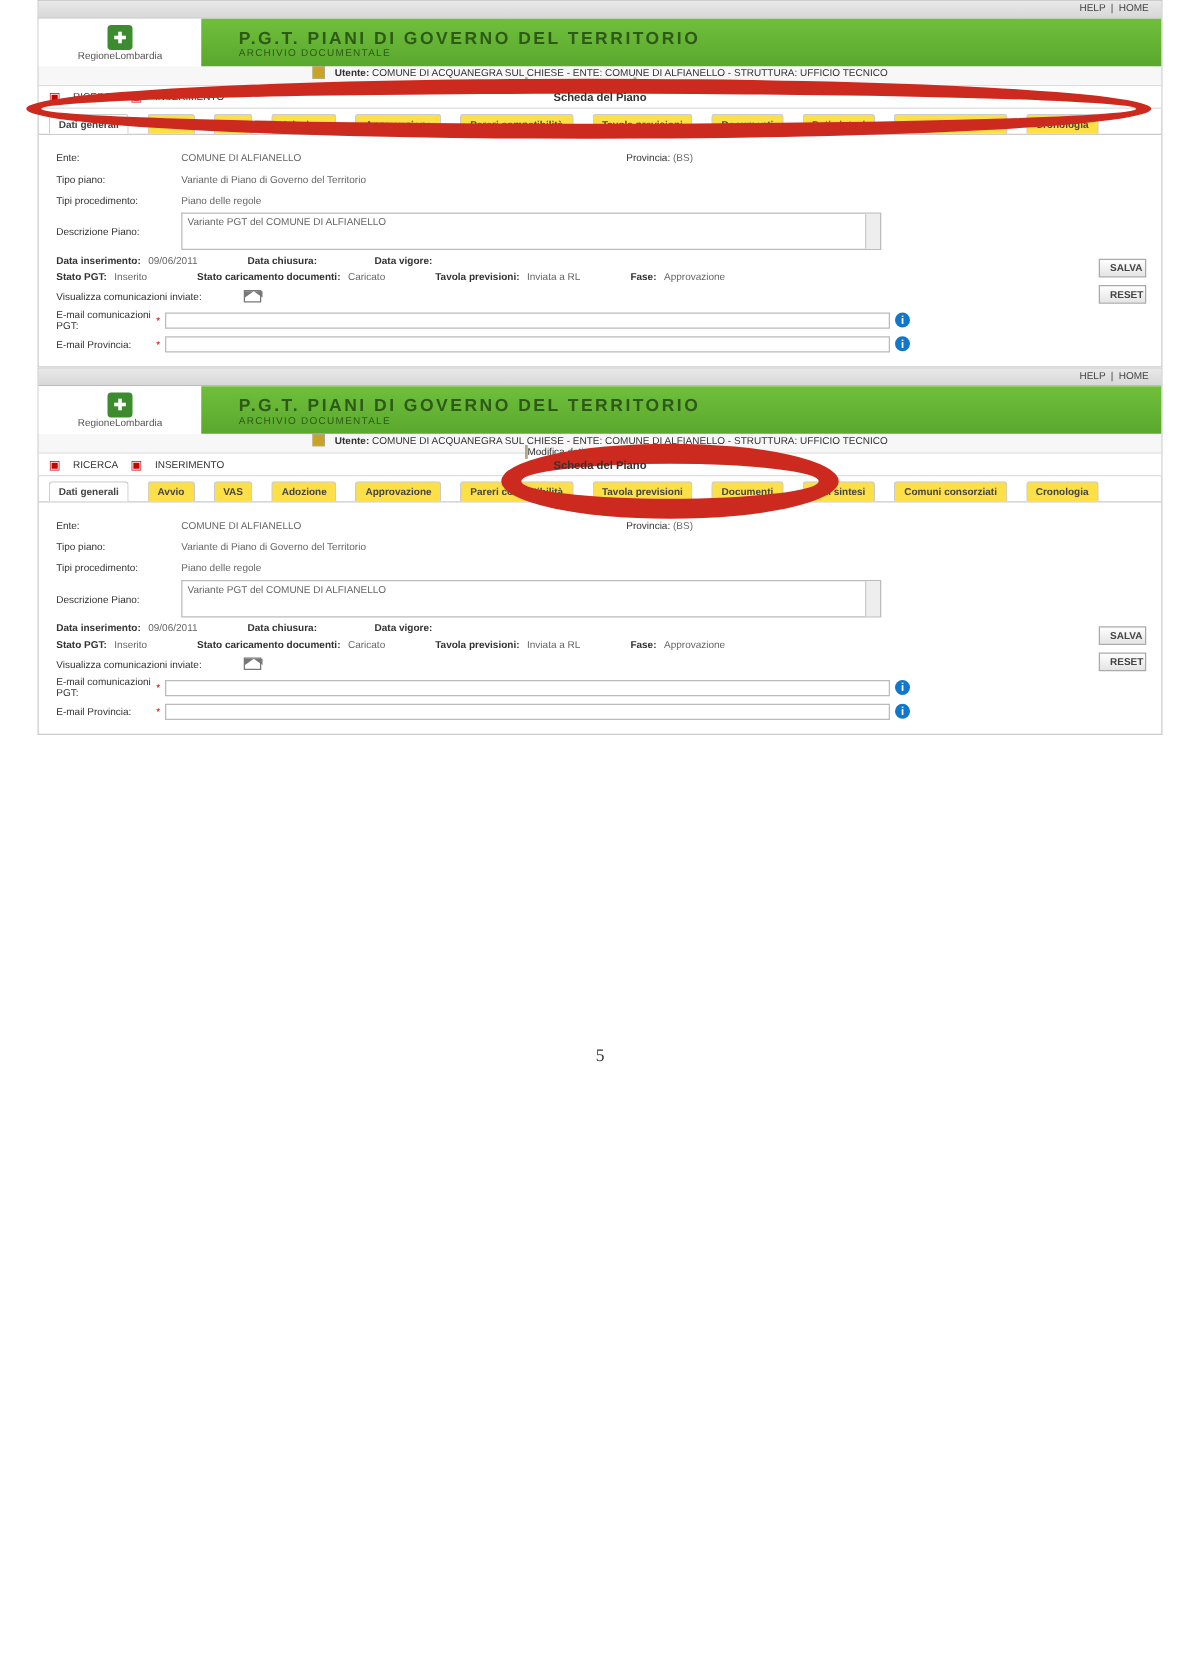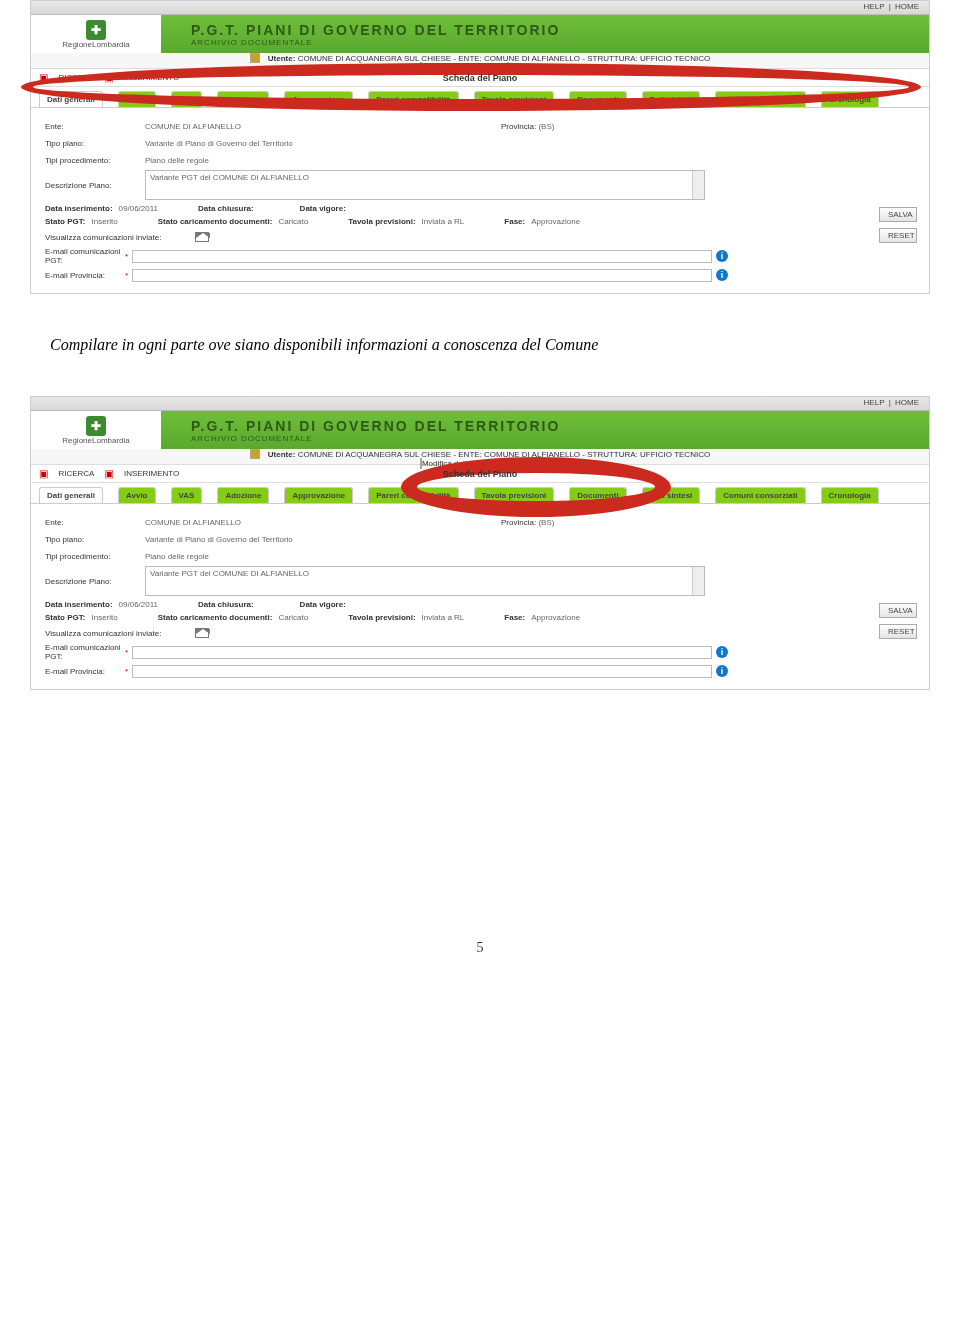--- a/index.html
+++ b/index.html
@@ -67,37 +67,37 @@
   .navbar {
     background:#fff;border-bottom:1px solid #ddd;height:18px;
     display:flex;align-items:center;font-size:8px;padding:0 8px;gap:10px;
   }
   .tabstrip {
     display:flex;gap:15px;padding:4px 8px 0 8px;border-bottom:1px solid #ccc;
     font-size:8px;
   }
   .tab {
     padding:3px 7px;border:1px solid #ccc;border-bottom:none;border-radius:3px 3px 0 0;
-    background:#84cc16;cursor:pointer;font-weight:bold;color:#444;
+    background:#fde047;cursor:pointer;font-weight:bold;color:#444;
   }
   .tab.active { background:#fff; }
   .form-area { padding:8px 14px; font-size:8px; color:#555; position:relative;}
   .frow { display:flex; align-items:center; margin:3px 0; min-height:14px;}
   .flabel { width:100px; font-weight:normal; color:#333;}
   .fval { color:#666; }
   .textarea {
     display:inline-block;border:1px solid #bbb;width:560px;height:30px;
     padding:2px 4px;color:#666;background:#fff;position:relative;
   }
   .scroll-arrows { position:absolute;right:0;top:0;bottom:0;width:12px;background:#eee;border-left:1px solid #ccc;}
   .four-col { display:flex; gap:40px; margin:4px 0;}
   .four-col .cell { display:flex; gap:6px; align-items:flex-start;}
   .four-col .lbl { font-weight:bold; color:#333;}
   .btns { position:absolute; right:12px; bottom:50px; display:flex;flex-direction:column;gap:6px;}
-  .btn { border:1px solid #aaa;background:linear-gradient(#fefefe,#e4e4e4);padding:2px 8px;font-size:8px;font-weight:normal;color:#444;width:38px;text-align:center;cursor:pointer;}
+  .btn { border:1px solid #aaa;background:linear-gradient(#fefefe,#e4e4e4);padding:2px 8px;font-size:8px;font-weight:bold;color:#444;width:38px;text-align:center;cursor:pointer;}
   .input { border:1px solid #bbb;height:13px;width:580px;background:#fff;}
   .info-ico { width:12px;height:12px;border-radius:50%;background:#1177cc;color:#fff;font-weight:bold;display:inline-flex;align-items:center;justify-content:center;font-size:9px;margin-left:4px;}
   .ast { color:#d00;margin-right:4px;}
   .section-title { text-align:center;font-weight:bold;font-size:9px;color:#333;}
   .body-text { font-family: "Times New Roman", serif; font-size:16px; font-style:italic; margin:40px 50px; line-height:1.4; color:#000;}
   .page-num { text-align:center; font-family:"Times New Roman",serif; font-size:14px; margin-top:250px; padding-bottom:20px;}
   .red-oval {
     position:absolute;border:14px solid #cc2a1f;border-radius:50%;
     pointer-events:none;
   }
@@ -236,21 +236,20 @@
         </div>
 
         <div class="btns">
           <div class="btn">SALVA</div>
           <div class="btn">RESET</div>
         </div>
       </div>
     </div>
   </div>
 
-  <div class="body-text">Compilare in ogni parte ove siano disponibili informazioni a conoscenza del Comune</div>
 
   <div class="shot-wrap">
     <div class="shot">
       <div class="red-oval oval2"></div>
 
       <div class="topbar">
         <a>HELP</a> |
         <a>HOME</a>
       </div>
       <div class="green-row">

